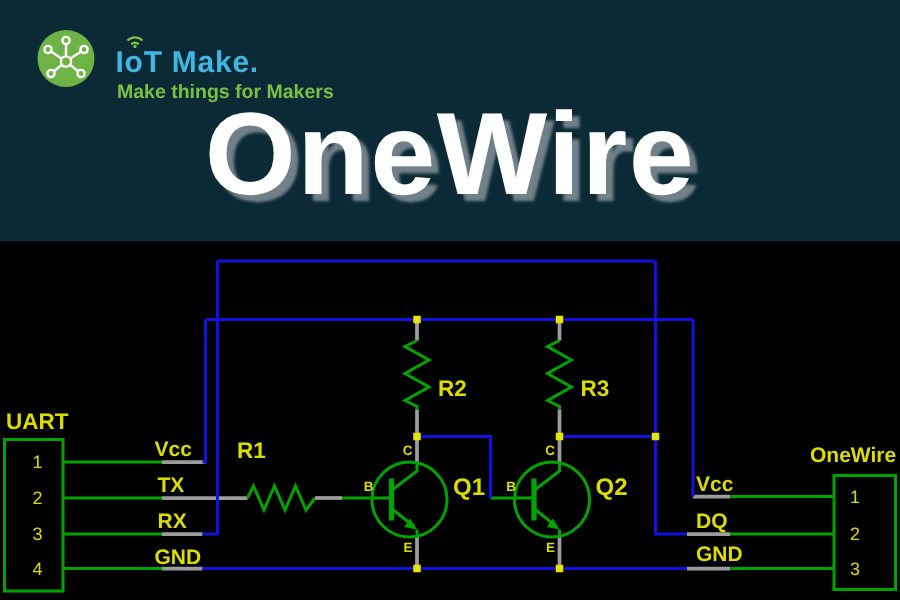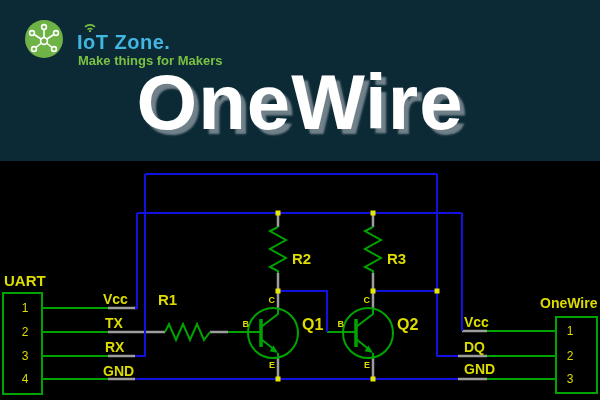--- a/index.html
+++ b/index.html
@@ -57,21 +57,21 @@
           </g>
         </svg>
       </div>
       <svg class="wifi" width="14" height="10" viewBox="0 0 14 10">
         <g stroke="#7ac143" stroke-width="1.6" fill="none">
           <path d="M2,5 A7,7 0 0 1 12,5"></path>
           <path d="M4.5,7.5 A4,4 0 0 1 9.5,7.5"></path>
         </g>
         <circle cx="7" cy="9" r="1.1" fill="#7ac143"></circle>
       </svg>
-      <div class="brand">IoT Zone.</div>
+      <div class="brand">IoT Make.</div>
       <div class="tagline">Make things for Makers</div>
     </div>
     <div class="main-title">OneWire</div>
   </div>
 
   <div class="schematic">
     <svg width="600" height="239" viewBox="0 161 600 239">
 
       <g>
         <path class="ws" d="M108,308 H137"></path>

